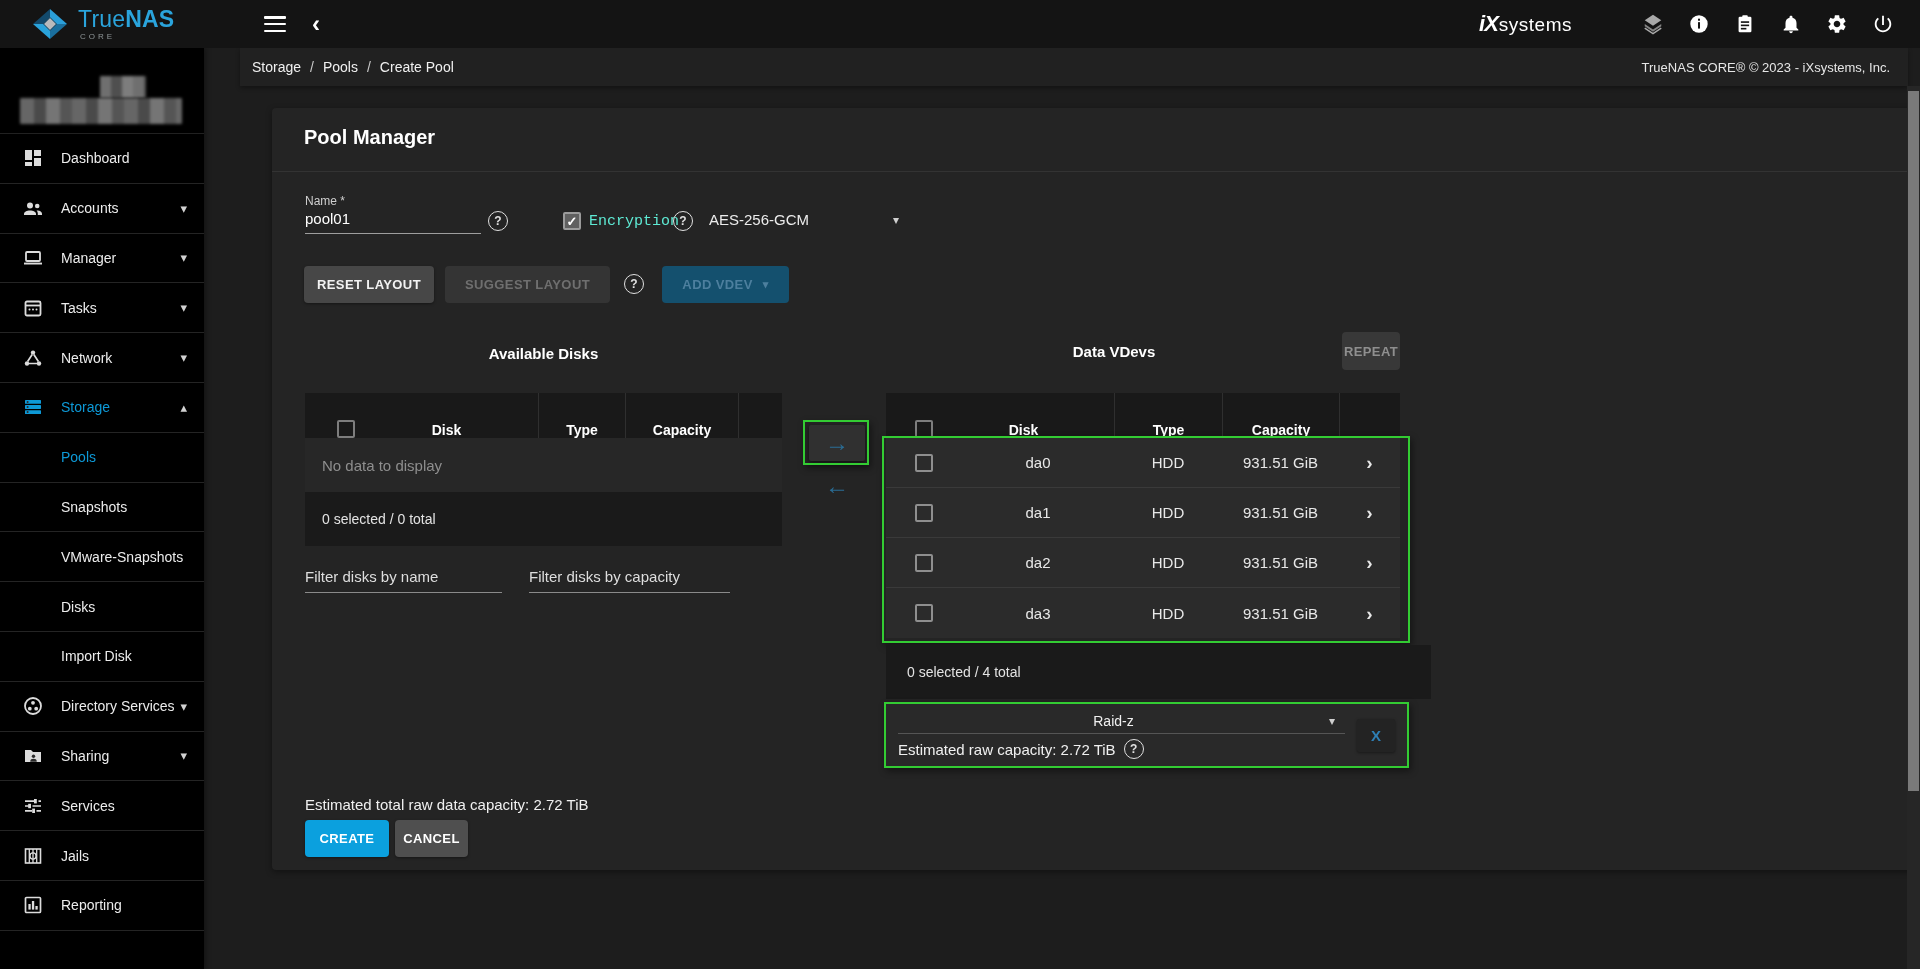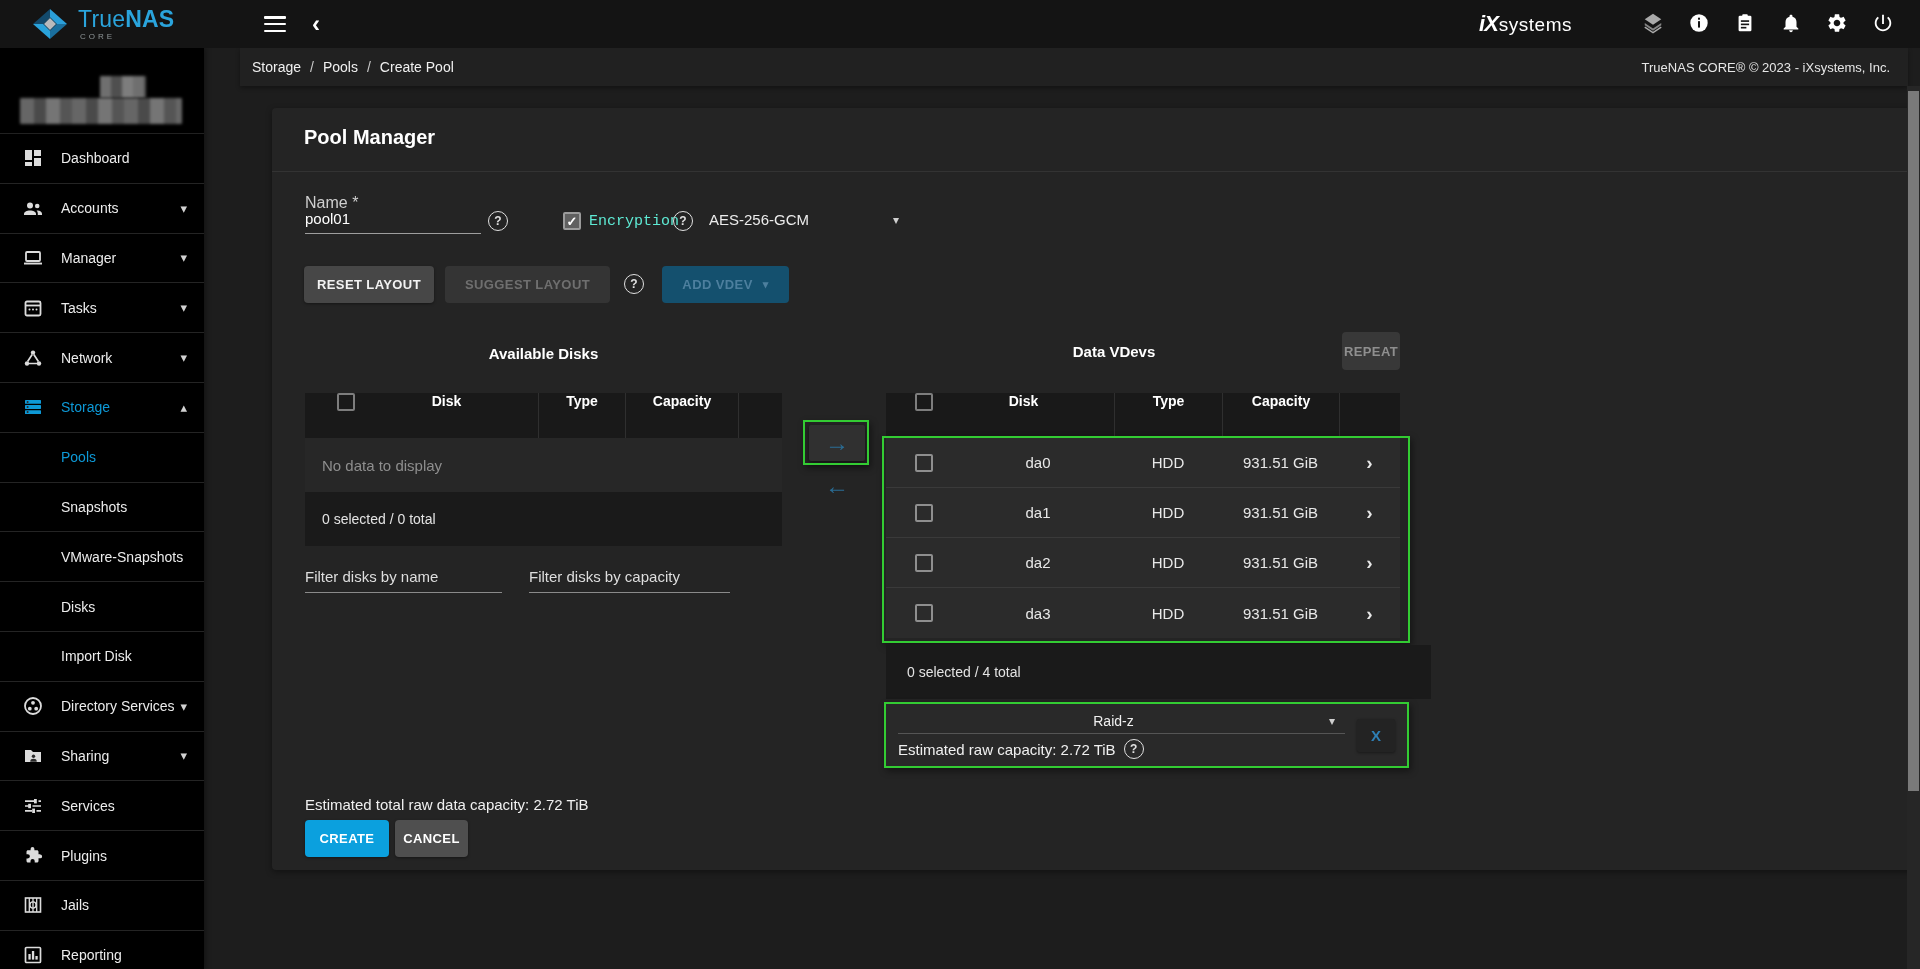--- a/index.html
+++ b/index.html
@@ -11,21 +11,21 @@
   
   .topbar{position:absolute;left:0;top:0;width:1920px;height:48px;background:#141414;display:flex;align-items:center;z-index:6;}
   .logo-zone{width:240px;display:flex;align-items:center;padding-left:32px;box-sizing:border-box;flex:0 0 auto;}
   .brand-block{margin-left:10px;line-height:1;}
   .brand-text{font-size:23px;color:#2aa4dc;letter-spacing:.2px;}
   .brand-nas{font-weight:bold;}
   .brand-core{font-size:8px;letter-spacing:3px;color:#8f9698;margin-top:2px;margin-left:2px;}
   .hamburger{width:22px;height:16px;display:flex;flex-direction:column;justify-content:space-between;margin-left:24px;cursor:pointer;}
   .hamburger i{display:block;height:2.5px;background:#fff;border-radius:1px;}
   .back-chip{margin-left:26px;color:#fff;font-size:24px;font-weight:bold;line-height:20px;cursor:pointer;}
-  .topbar-right{margin-left:auto;display:flex;padding-right:26px;}
+  .topbar-right{margin-left:auto;display:flex;align-items:center;padding-right:26px;}
   .ix-logo{display:flex;align-items:baseline;color:#fff;margin-right:46px;}
   .ix-b{font-size:22px;font-weight:bold;font-style:italic;letter-spacing:-1px;}
   .ix-s{font-size:19px;font-weight:300;letter-spacing:.5px;margin-left:1px;}
   .tb-icon{width:23px;height:23px;margin-left:23px;display:flex;align-items:center;justify-content:center;cursor:pointer;}
   .tb-icon svg{width:22px;height:22px;}
 
   
   .crumbbar{position:absolute;left:240px;top:48px;width:1668px;height:38px;background:#212121;display:flex;align-items:center;
             justify-content:space-between;padding:0 18px 0 12px;box-sizing:border-box;z-index:5;box-shadow:0 2px 4px rgba(0,0,0,.35);}
   .crumbs{font-size:14px;color:#f0f0f0;display:flex;gap:9px;align-items:center;}
@@ -45,40 +45,40 @@
   .nav-item.child{padding-left:61px;}
   .nav-item.active .nav-label,.nav-item.active .nav-icon{color:#0d99d7;}
   .nav-chevron{margin-left:auto;margin-right:17px;font-size:13px;color:#d2d2d2;}
 
   
   .card{position:absolute;left:272px;top:108px;width:1650px;height:762px;background:#242424;border-radius:4px;
         box-shadow:0 2px 6px rgba(0,0,0,.4);}
   .card-title{position:absolute;left:32px;top:18px;font-size:20px;font-weight:bold;color:#ffffff;}
   .card-div{position:absolute;left:0;top:63px;width:100%;height:1px;background:#333333;}
 
-  .fld-label{font-size:16px;color:#cfcfcf;}
+  .fld-label{font-size:12px;color:#cfcfcf;}
   .name-input{position:absolute;left:33px;top:102px;width:176px;background:transparent;border:none;outline:none;
               border-bottom:1px solid #9e9e9e;color:#ffffff;font-size:15px;font-family:"Liberation Sans",sans-serif;padding:0 0 6px 0;}
   .help{width:20px;height:20px;border:1.6px solid #e0e0e0;border-radius:50%;display:inline-flex;align-items:center;
         justify-content:center;font-size:12px;font-weight:bold;color:#e0e0e0;box-sizing:border-box;cursor:pointer;}
   .cb{width:18px;height:18px;border:2px solid #8f8f8f;border-radius:2px;box-sizing:border-box;background:transparent;
       display:inline-flex;align-items:center;justify-content:center;cursor:pointer;}
   .cb.checked{background:#606060;border-color:#9b9b9b;color:#fff;font-size:13px;font-weight:bold;}
   .select-caret{font-size:12px;color:#cfcfcf;}
 
   .btn{display:inline-flex;align-items:center;justify-content:center;font-size:13px;font-weight:bold;letter-spacing:.4px;
        border-radius:4px;cursor:pointer;box-sizing:border-box;font-family:"Liberation Sans",sans-serif;border:none;}
   .btn-gray{background:#474747;color:#f2f2f2;box-shadow:0 1px 3px rgba(0,0,0,.4);}
   .btn-disabled{background:#343434;color:#6f6f6f;}
   .btn-blue{background:#0ba0de;color:#fff;box-shadow:0 1px 3px rgba(0,0,0,.4);}
   .btn-cancel{background:#4f4f4f;color:#fff;box-shadow:0 1px 3px rgba(0,0,0,.4);}
 
   .tbl-title{font-size:15px;font-weight:bold;color:#fff;}
   .thead{display:flex;background:#191919;height:45px;align-items:stretch;font-weight:bold;font-size:14px;color:#fff;}
-  .th{display:flex;align-items:flex-start;justify-content:center;border-left:1px solid #2f2f2f;box-sizing:border-box;}
+  .th{display:flex;align-items:flex-end;justify-content:center;border-left:1px solid #2f2f2f;box-sizing:border-box;}
   .th.first{border-left:none;justify-content:flex-start;}
   .th .colname{flex:1;text-align:center;}
   .tfoot{background:#1a1a1a;display:flex;align-items:center;font-size:14px;color:#e3e3e3;}
   .vrow{height:50px;display:flex;align-items:center;background:#2b2b2b;border-bottom:1px solid #3a3a3a;box-sizing:border-box;font-size:15px;}
   .vrow:last-child{border-bottom:none;}
   .cell-c{display:flex;align-items:center;justify-content:center;box-sizing:border-box;}
   .rowchev{font-size:19px;font-weight:bold;color:#e8e8e8;cursor:pointer;line-height:1;}
   .filter-input{background:transparent;border:none;outline:none;border-bottom:1px solid #8a8a8a;color:#e8e8e8;
                 font-size:15px;font-family:"Liberation Sans",sans-serif;padding:0 0 7px 0;}
   .filter-input::placeholder{color:#dedede;opacity:1;}
@@ -305,28 +305,20 @@
             <path d="M2 5.2h9M15.5 5.2H18M2 10h4M9.5 10H18M2 14.8h7M13.5 14.8H18" stroke="currentColor" stroke-width="1.7"></path>
             <rect x="11" y="3" width="2.8" height="4.4" fill="currentColor"></rect>
             <rect x="5.2" y="7.8" width="2.8" height="4.4" fill="currentColor"></rect>
             <rect x="9.2" y="12.6" width="2.8" height="4.4" fill="currentColor"></rect>
           </svg>
         </span>
       <span class="nav-label">Services</span>
     </div>
     <div class="nav-item">
       <span class="nav-icon">
-          <svg viewBox="0 0 20 20" fill="currentColor">
-            <path d="M17.2 8.3h-1.7V5.7c0-.8-.7-1.5-1.5-1.5h-2.6V2.9a1.9 1.9 0 1 0-3.8 0v1.3H5c-.8 0-1.5.7-1.5 1.5v2.5h1.3a2.1 2.1 0 1 1 0 4.2H3.5v2.5c0 .8.7 1.5 1.5 1.5h2.5v-1.3a2.1 2.1 0 1 1 4.2 0v1.3h2.3c.8 0 1.5-.7 1.5-1.5v-2.6h1.7a1.9 1.9 0 1 0 0-3.8z"></path>
-          </svg>
-        </span>
-      <span class="nav-label">Plugins</span>
-    </div>
-    <div class="nav-item">
-      <span class="nav-icon">
           <svg viewBox="0 0 20 20">
             <rect x="2.5" y="3" width="15" height="14" fill="none" stroke="currentColor" stroke-width="1.6"></rect>
             <path d="M6.3 3v14M10 3v14M13.7 3v14" stroke="currentColor" stroke-width="1.3"></path>
             <circle cx="10" cy="10" r="3.1" fill="none" stroke="currentColor" stroke-width="1.4"></circle>
           </svg>
         </span>
       <span class="nav-label">Jails</span>
     </div>
     <div class="nav-item">
       <span class="nav-icon">

